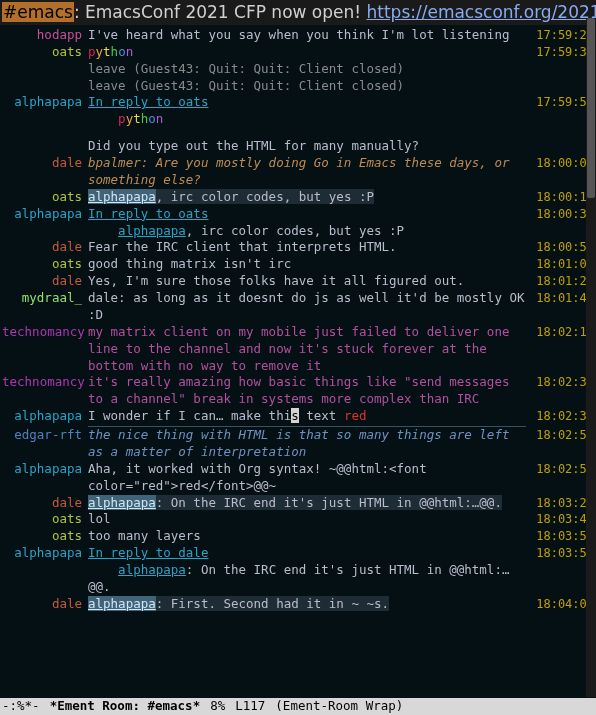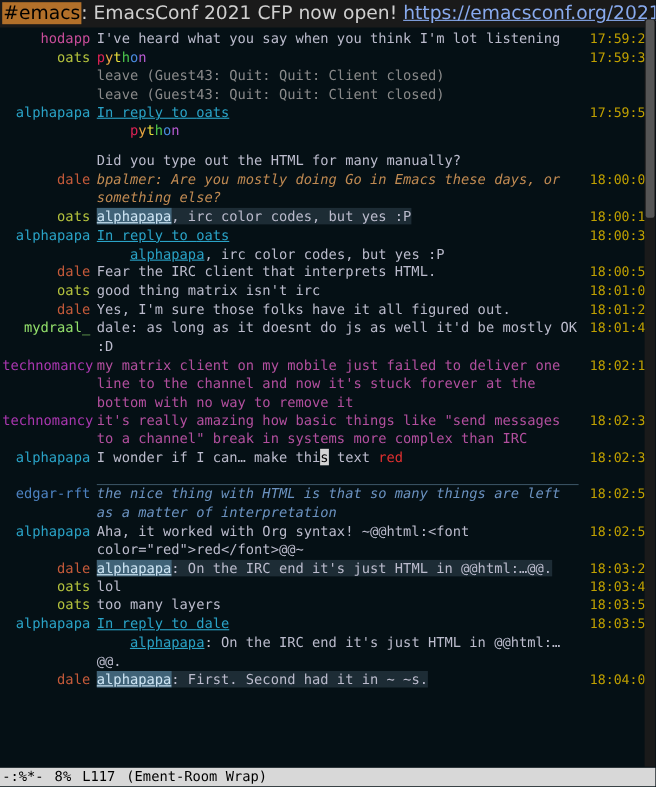--- a/index.html
+++ b/index.html
@@ -68,21 +68,21 @@
   .edgar-msg{ color: #6b92c0; font-style: italic; }
   .c-link  { color: #2aa3c7; text-decoration: underline; }
   .hl-reply{ background:#1d2c35; }
   .hl-self { background:#406378; color:#cfe6f5; text-decoration: underline; }
 
   
   .rl1{color:#d25;} .rl2{color:#e9a540;} .rl3{color:#e6dd3b;}
   .rl4{color:#4cc74c;} .rl5{color:#4a8be0;} .rl6{color:#b75ad0;}
 
   
-  .editable { border-bottom:1px solid #385060; display:block; padding-bottom:15px;}
+  .editable { border-bottom:1px solid #385060; display:block; padding-bottom:1px;}
   .cursor  { background:#d4d4d4; color:#000; }
 
   .red { color:#e03030; }
 
   
   .scrollbar {
     position: absolute;
     top: 18px;
     right: 0;
     width: 10px;
@@ -272,16 +272,17 @@
   </div>
 
 </div>
 
 <div class="scrollbar">
   <div class="thumb"></div>
 </div>
 
 <div class="modeline">
   <span>-:%*-</span>
+  <span class="buf">*Ement Room: #emacs*</span>
   <span>8%</span>
   <span>L117</span>
   <span>(Ement-Room Wrap)</span>
 </div>
 
 </body></html>

